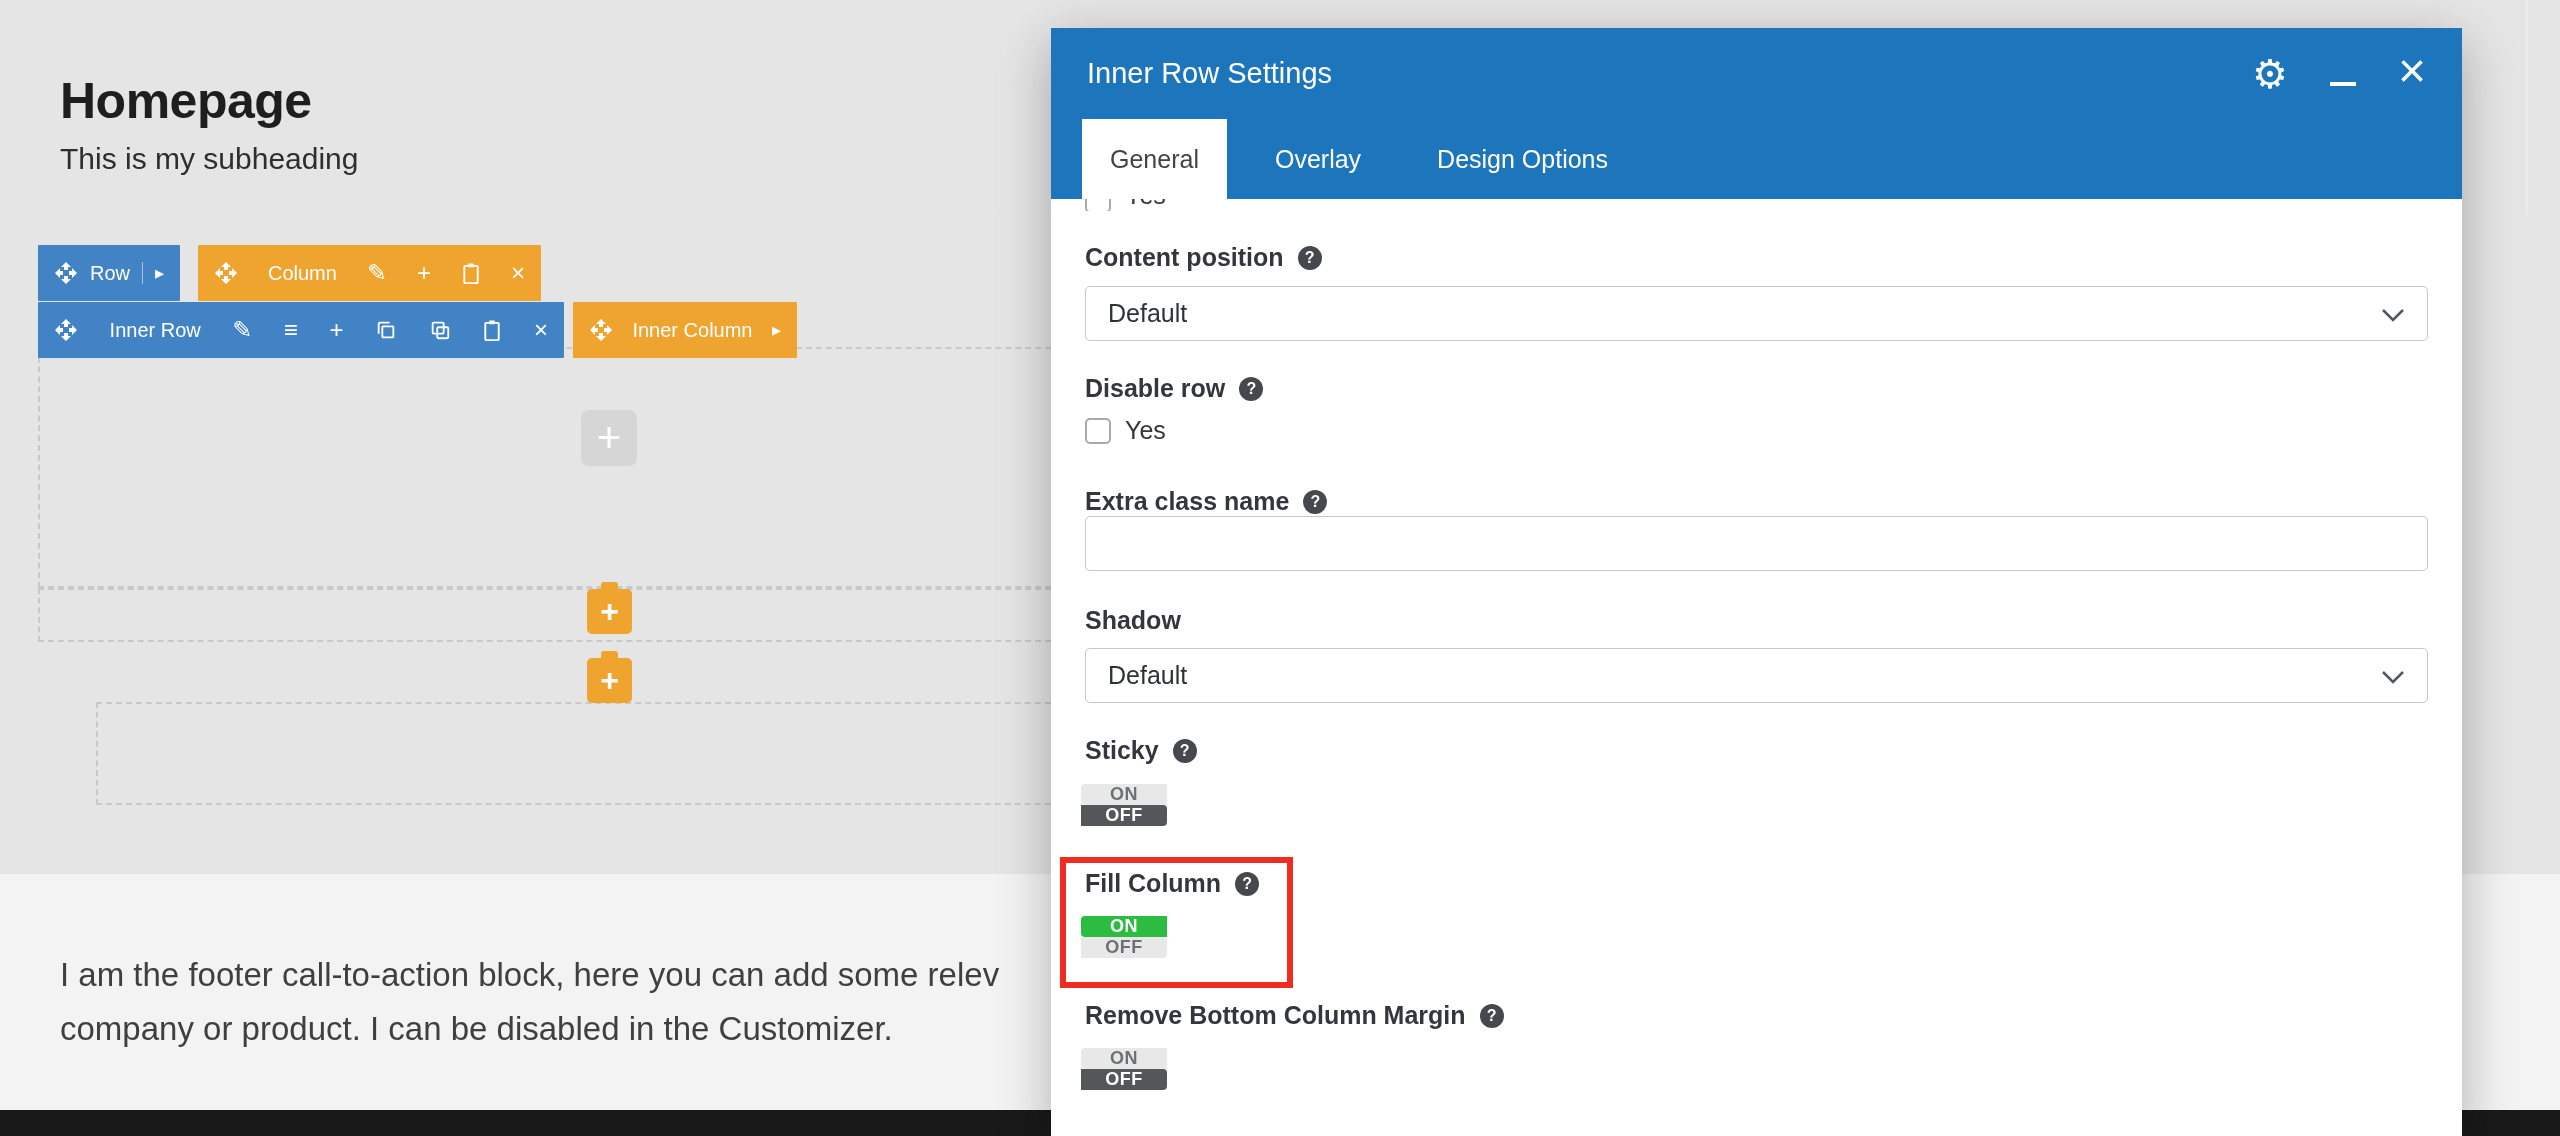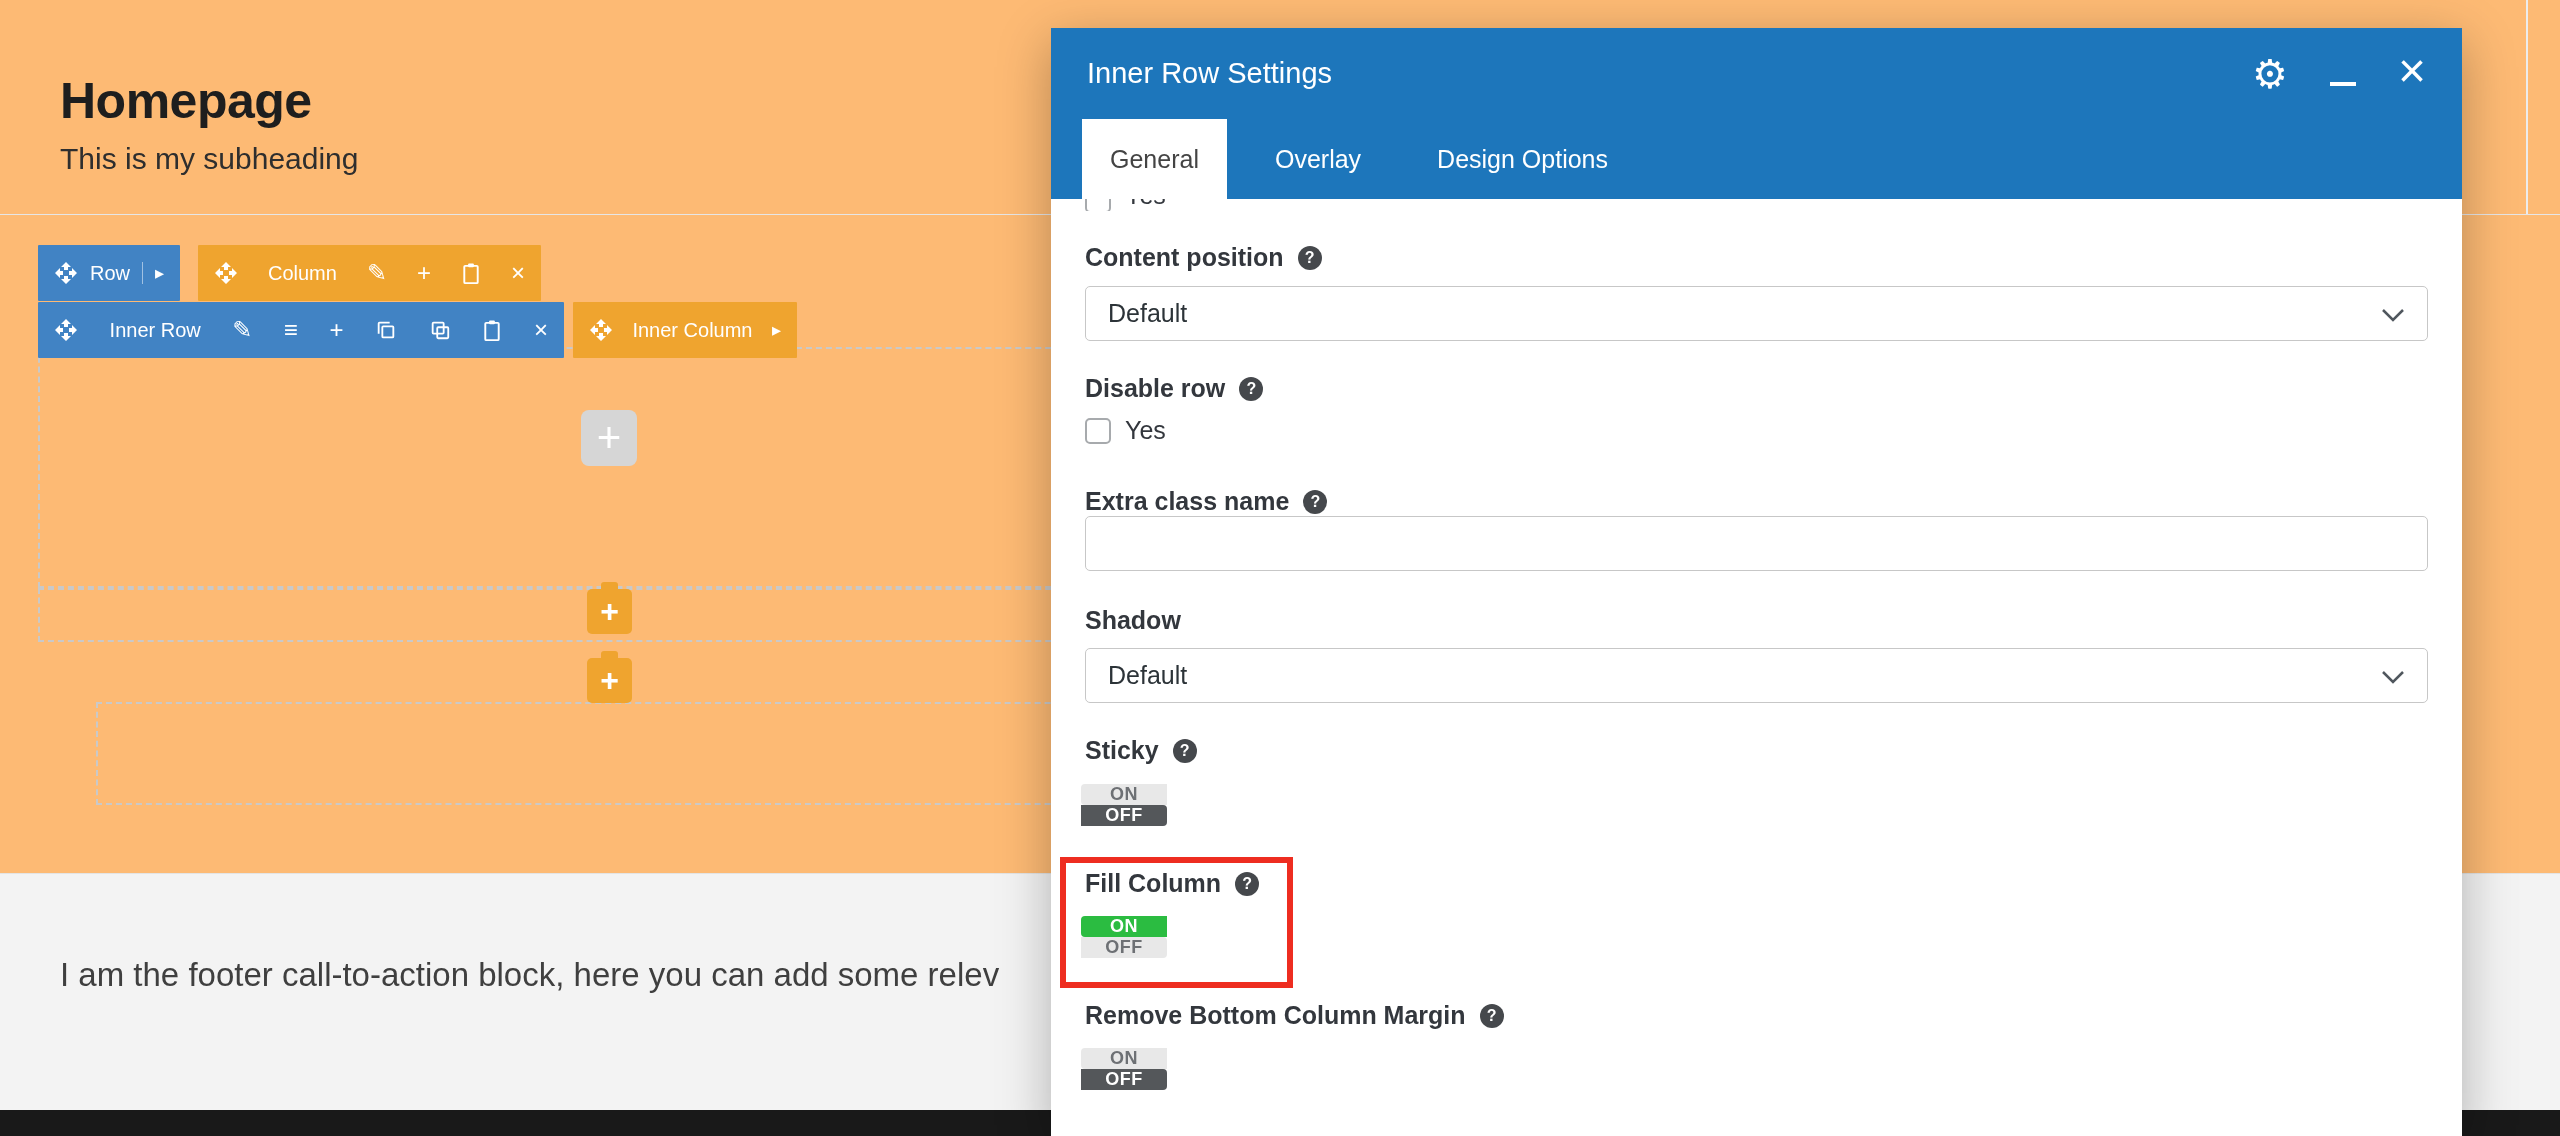--- a/index.html
+++ b/index.html
@@ -1,17 +1,17 @@
 <!DOCTYPE html>
 <html><head>
 <meta charset="utf-8">
 <style>
   * { margin:0; padding:0; box-sizing:border-box; }
   body { font-family:"Liberation Sans", sans-serif; background:#ffffff; }
-  .stage { position:relative; width:2560px; height:1136px; overflow:hidden; background:#fdba74; }
+  .stage { position:relative; width:2560px; height:1136px; overflow:hidden; background:#e5e5e5; }
 
   
   .page-title { position:absolute; left:60px; top:72px; font-size:50px; font-weight:800; color:#1e1e1e; letter-spacing:-0.5px; }
   .page-subtitle { position:absolute; left:60px; top:142px; font-size:30px; color:#2e2e2e; }
   .header-divider { position:absolute; left:0; top:214px; width:2560px; height:1px; background:#e6e6e6; }
   .page-edge-divider { position:absolute; left:2526px; top:0; width:2px; height:214px; background:#ececec; }
 
   
   .bar { position:absolute; height:56px; display:flex; align-items:center; justify-content:space-between; padding:0 16px; color:#fff; font-size:20px; border-radius:1px; z-index:2; }
   .bar.blue { background:#4183c4; }
@@ -164,20 +164,21 @@
   <div class="orange-plus" style="left:587px; top:589px;">
       <span>+</span>
     </div>
   <div class="orange-plus" style="left:587px; top:658px;">
       <span>+</span>
     </div>
 
   <div class="footer-section"></div>
   <div class="footer-text">
     <div>I am the footer call-to-action block, here you can add some relev</div>
+    <div>company or product. I can be disabled in the Customizer.</div>
   </div>
   <div class="bottom-bar"></div>
 
   <div class="modal">
 
     <div class="m-header">
       <span class="m-title">Inner Row Settings</span>
       <div class="m-icons">
         <span class="m-gear">⚙</span>
         <span class="m-min"></span>

